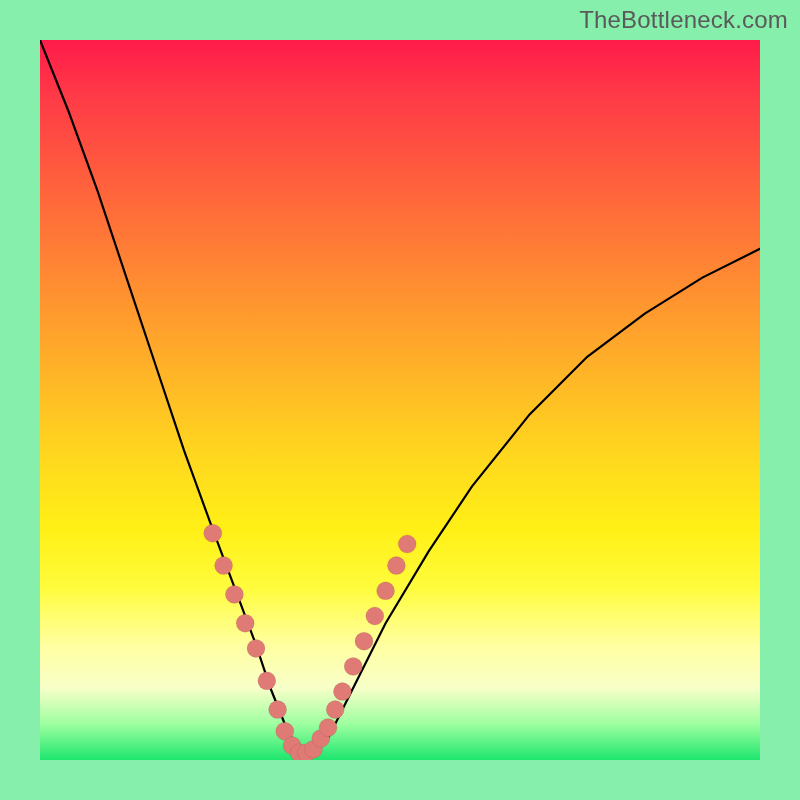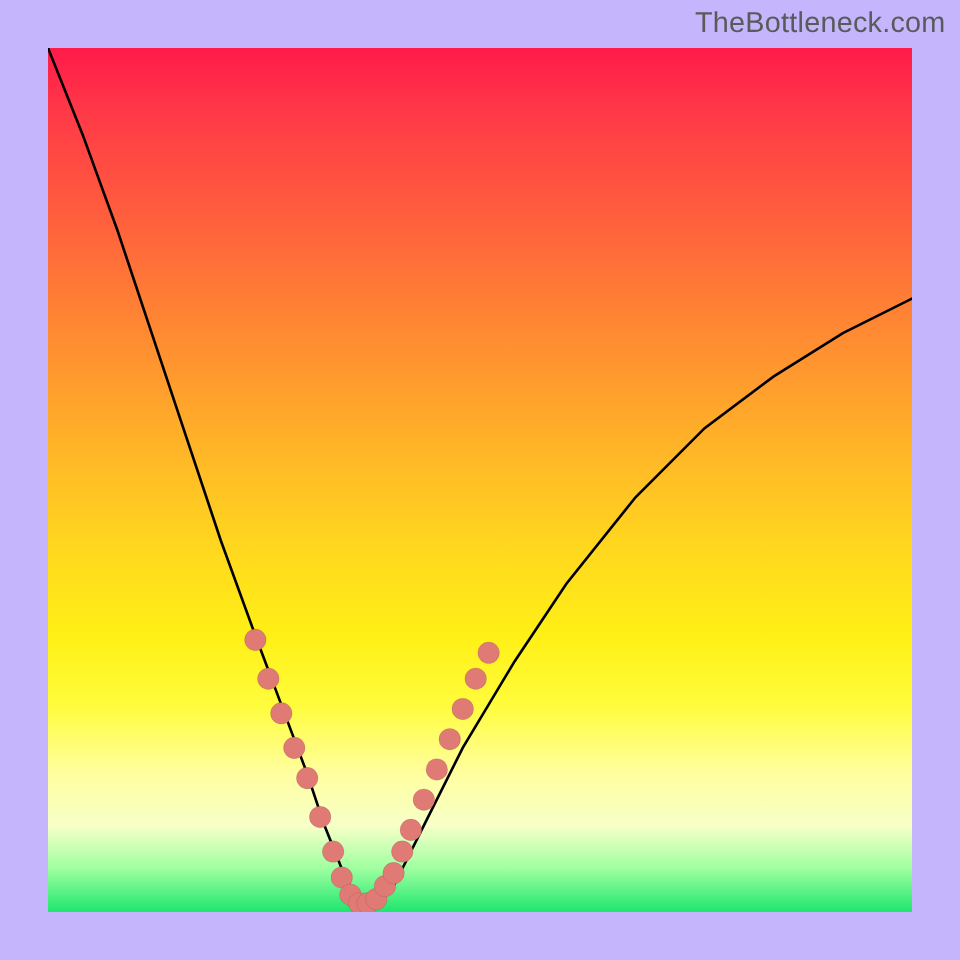--- a/index.html
+++ b/index.html
@@ -1,21 +1,21 @@
 <!DOCTYPE html>
 <html><head>
 <meta charset="utf-8">
 <style>
   * { margin: 0; padding: 0; box-sizing: border-box; }
   html, body { width: 800px; height: 800px; overflow: hidden; background: #000; }
   .stage {
     position: relative;
     width: 800px;
     height: 800px;
-    background: #c4b5fd;
+    background: #86efac;
     text-align: right;
   }
   .watermark {
     position: absolute;
     top: 6px;
     right: 12px;
     font-family: Arial, Helvetica, sans-serif;
     font-size: 24px;
     color: #5a5a5a;
     letter-spacing: 0.2px;

